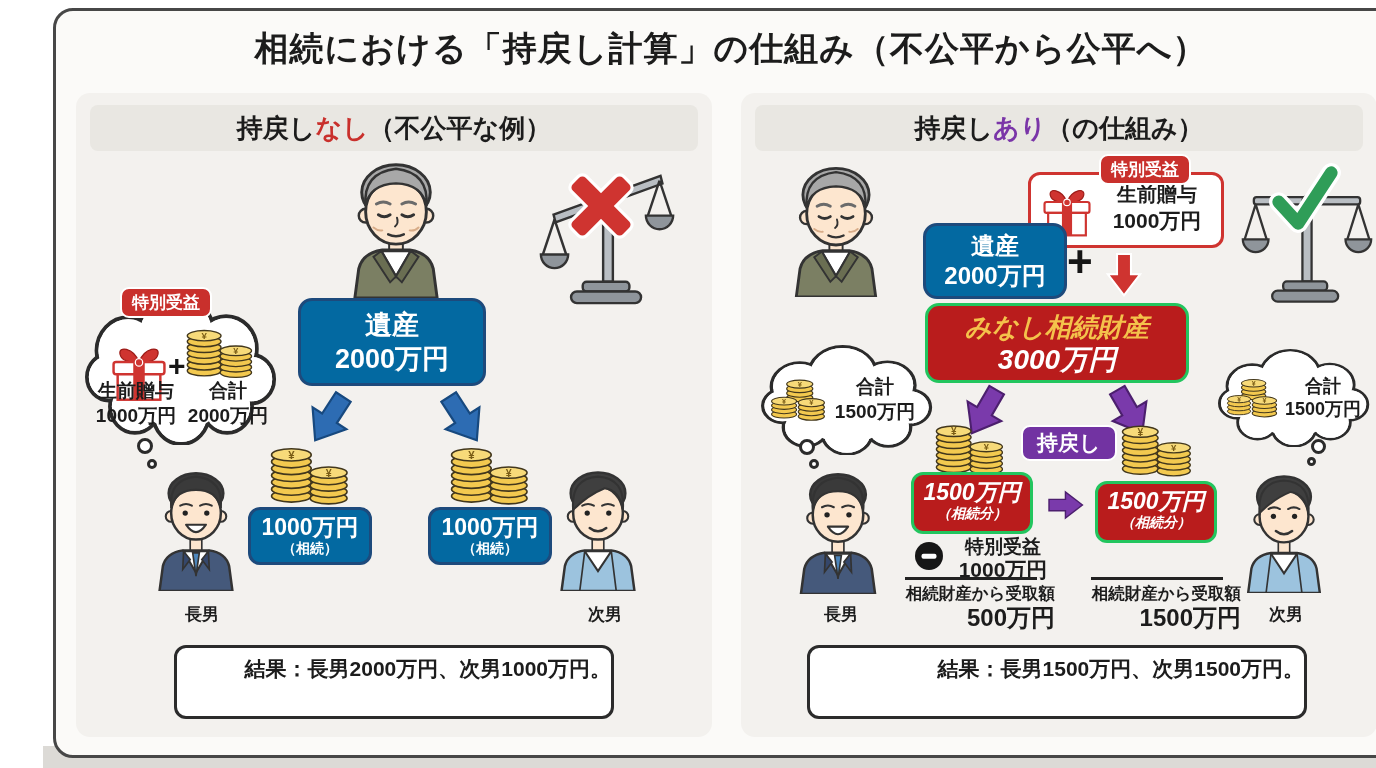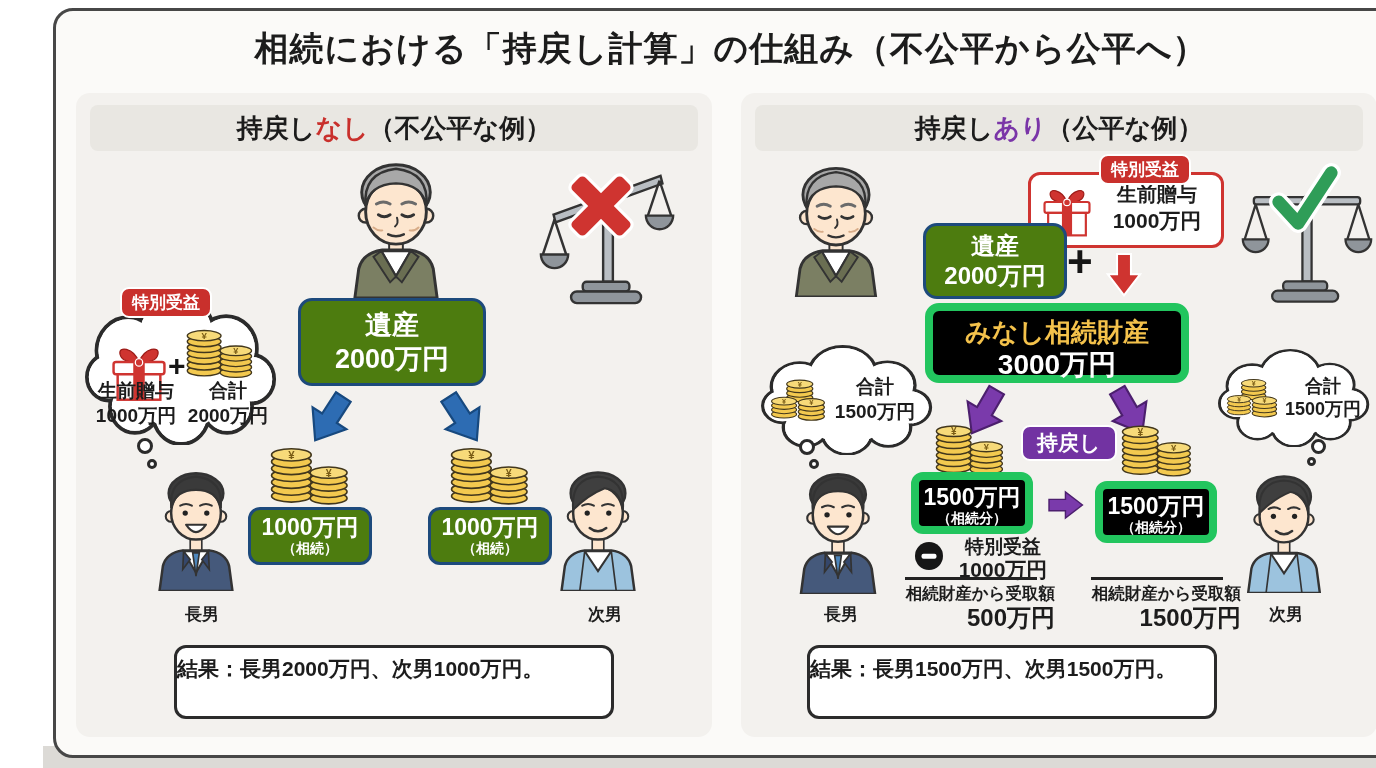--- a/index.html
+++ b/index.html
@@ -8,29 +8,29 @@
   .bottom-strip{position:absolute;left:0;right:0;top:746px;height:22px;background:#dcdad6;}
   .frame{position:absolute;left:10px;top:8px;width:1350px;height:744px;border:3px solid #474747;border-radius:20px;background:#fbfaf8;}
   .title{position:absolute;left:0;right:0;top:26px;text-align:center;font-size:34px;font-weight:800;letter-spacing:1px;}
   .panel{position:absolute;top:93px;width:636px;height:644px;background:#f3f1ee;border-radius:14px;}
   .panel.pleft{left:33px;}
   .panel.pright{left:698px;}
   .panel-header{position:absolute;left:14px;top:12px;width:608px;height:46px;background:#e9e7e2;border-radius:8px;text-align:center;line-height:46px;font-size:26px;font-weight:800;}
   .hl-red{color:#c9302c;}
   .hl-purple{color:#7a35a8;}
   .box{position:absolute;border-radius:14px;color:#fff;text-align:center;font-weight:800;box-sizing:border-box;}
-  .box-blue{background:#4d7c0f;border:3px solid #1d4a7c;}
-  .box-purple{background:#000000;border:8px solid #22c55e;}
+  .box-blue{background:#0369a1;border:3px solid #1d4a7c;}
+  .box-purple{background:#b91c1c;border:3px solid #22c55e;font-style:italic;}
   .gold{color:#f4c24b;}
   .share .val{font-size:23px;line-height:25px;margin-top:5px;}
   .share .note{font-size:14px;line-height:17px;font-weight:700;}
   .badge{position:absolute;color:#fff;font-weight:800;border-radius:9px;text-align:center;border:2.5px solid #fff;white-space:nowrap;}
   .badge-red{background:#c9302c;font-size:17px;padding:2px 10px;}
   .badge-purple{background:#7233a2;font-size:21px;padding:2px 14px;}
-  .result{position:absolute;background:#fff;border:3px solid #2b2b2b;border-radius:12px;text-align:left;font-weight:800;font-size:21px;line-height:1.55;padding-top:5px;box-sizing:border-box;}
+  .result{position:absolute;background:#fff;border:3px solid #2b2b2b;border-radius:12px;text-align:right;font-weight:800;font-size:21px;line-height:1.55;padding-top:5px;box-sizing:border-box;}
   .person-label{position:absolute;text-align:center;font-size:17px;font-weight:800;}
   .bubble-col{position:absolute;text-align:center;font-weight:800;font-size:19px;line-height:1.3;}
   .thought-dot{position:absolute;background:#fff;border:3px solid #2b2b2b;border-radius:50%;box-sizing:border-box;}
   .plus{position:absolute;font-weight:900;color:#161616;}
   .underline{position:absolute;border-top:3px solid #222;height:0;}
   .rcv{position:absolute;text-align:right;font-weight:800;}
   .rcv .lbl{font-size:16.5px;line-height:20px;}
   .rcv .val{font-size:24px;line-height:29px;}
   .deduct{position:absolute;text-align:center;font-weight:800;}
   .deduct .lbl{font-size:19px;line-height:22px;}
@@ -301,21 +301,21 @@
     <div class="person-label" style="left:46px;top:510px;width:160px">長男</div>
     <div class="person-label" style="left:449px;top:510px;width:160px">次男</div>
 
     <div class="result" style="left:98px;top:552px;width:440px;height:74px">
       <div>結果：長男2000万円、次男1000万円。</div>
     </div>
   </div>
 
   <div class="panel pright">
     <div class="panel-header">
-      <span>持戻し</span><span class="hl-purple">あり</span><span>（公平な例）</span>
+      <span>持戻し</span><span class="hl-purple">あり</span><span>（の仕組み）</span>
     </div>
 
     <svg class="abs" style="left:24px;top:64px" width="142" height="140" viewBox="0 0 140 148">
         <use href="#sym-elder"></use>
       </svg>
 
     <svg class="abs" style="left:500px;top:68px" width="132" height="152" viewBox="0 0 144 155">
         <use href="#sym-scales-balanced"></use>
       </svg>
     <svg class="abs" style="left:526px;top:68px" width="74" height="74" viewBox="0 0 76 76">
@@ -419,17 +419,17 @@
 
     <svg class="abs" style="left:38px;top:362px" width="118" height="150" viewBox="0 0 140 152">
         <use href="#sym-son-suit"></use>
       </svg>
     <svg class="abs" style="left:486px;top:364px" width="114" height="148" viewBox="0 0 140 152">
         <use href="#sym-son-casual"></use>
       </svg>
     <div class="person-label" style="left:20px;top:510px;width:160px">長男</div>
     <div class="person-label" style="left:465px;top:510px;width:160px">次男</div>
 
-    <div class="result" style="left:66px;top:552px;width:410px;height:74px">
+    <div class="result" style="left:66px;top:552px;width:500px;height:74px">
       <div>結果：長男1500万円、次男1500万円。</div>
     </div>
   </div>
 </div>
 
 </body></html>

